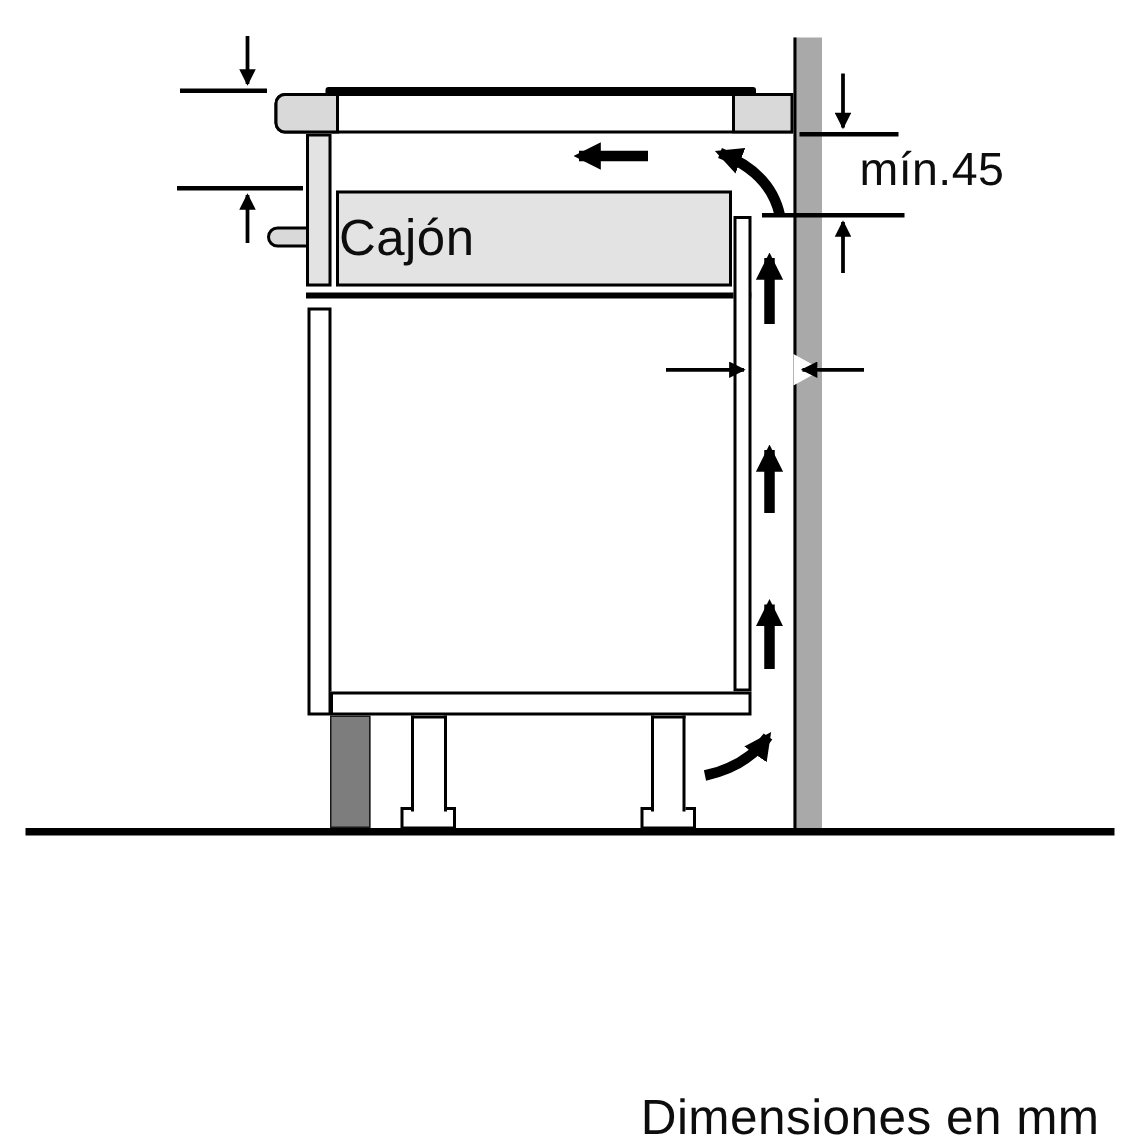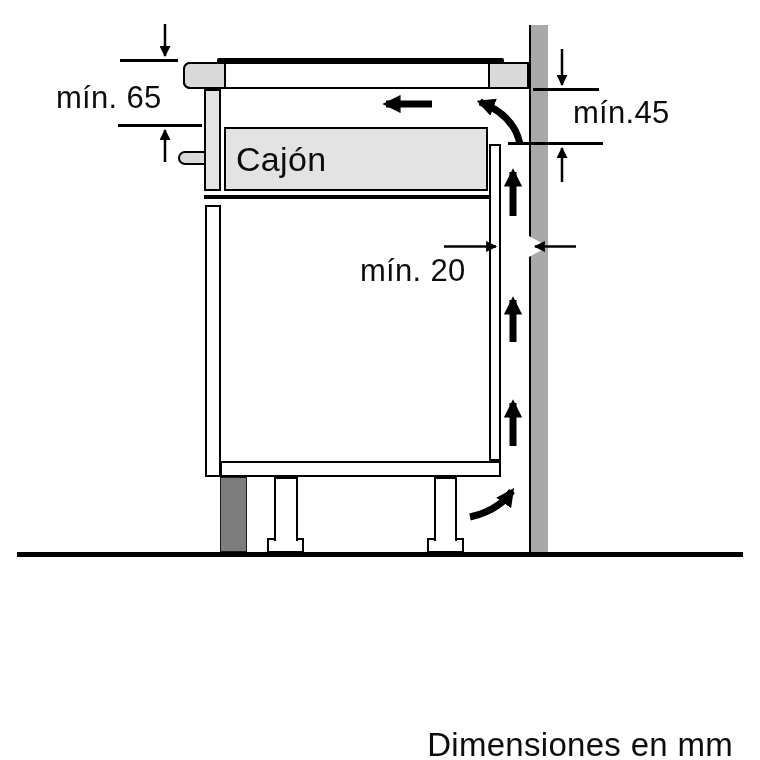--- a/index.html
+++ b/index.html
@@ -16,21 +16,21 @@
   
   .wall{left:529px;top:25px;width:19px;height:528px;background:var(--wall);border-left:2px solid var(--line);}
   .counter-white{left:183px;top:62px;width:346px;height:27px;background:var(--bg);border:2px solid var(--line);border-radius:7px 0 0 7px;}
   .counter-left{left:183px;top:62px;width:43px;height:27px;background:var(--counter);border:2px solid var(--line);border-radius:7px 0 0 7px;}
   .counter-right{left:488px;top:62px;width:41px;height:27px;background:var(--counter);border:2px solid var(--line);}
   .hob{left:217px;top:58px;width:287px;height:6px;background:var(--line);border-radius:2px;}
 
   .handle{left:178px;top:151px;width:29px;height:14px;background:var(--counter);border:2px solid var(--line);border-radius:7px 0 0 7px;}
   .front-panel{left:204px;top:89px;width:17px;height:102px;background:var(--panel);border:2px solid var(--line);}
   .drawer{left:224px;top:127px;width:264px;height:64px;background:var(--panel);border:2px solid var(--line);display:flex;align-items:center;}
-  .drawer-label{font-size:34px;line-height:1;padding-left:10px;letter-spacing:.3px;}
+  .drawer-label{font-size:34px;line-height:1;letter-spacing:.3px;}
   .shelf-line{left:204px;top:195px;width:297px;height:4px;background:var(--line);}
   .door{left:205px;top:205px;width:16px;height:272px;background:var(--bg);border:2px solid var(--line);}
   .rear-panel{left:489px;top:144px;width:12px;height:317px;background:var(--bg);border:2px solid var(--line);}
   .bottom-plate{left:220px;top:461px;width:281px;height:16px;background:var(--bg);border:2px solid var(--line);}
   .plinth{left:220px;top:477px;width:27px;height:75px;background:var(--plinth);border:1px solid #1a1a1a;}
   .leg-foot1{left:267px;top:538px;width:37px;height:15px;background:var(--bg);border:2px solid var(--line);}
   .leg-shaft1{left:274px;top:477px;width:24px;height:64px;background:var(--bg);border:2px solid var(--line);border-bottom:0;}
   .leg-foot2{left:427px;top:538px;width:37px;height:15px;background:var(--bg);border:2px solid var(--line);}
   .leg-shaft2{left:434px;top:477px;width:23px;height:64px;background:var(--bg);border:2px solid var(--line);border-bottom:0;}
 
@@ -68,23 +68,21 @@
   <div class="abs shelf-line"></div>
   <div class="abs door"></div>
   <div class="abs rear-panel"></div>
   <div class="abs bottom-plate"></div>
   <div class="abs plinth"></div>
   <div class="abs leg-foot1"></div>
   <div class="abs leg-shaft1"></div>
   <div class="abs leg-foot2"></div>
   <div class="abs leg-shaft2"></div>
 
-  <div class="dim-label lbl-65">mín. 65</div>
   <div class="dim-label lbl-45">mín.45</div>
-  <div class="dim-label lbl-20">mín. 20</div>
   <div class="note">Dimensiones en mm</div>
 
   <svg class="overlay" width="760" height="760" viewBox="0 0 760 760">
     <defs>
       <marker id="air-head" viewBox="0 0 10 10" refX="8" refY="5" markerWidth="2.6" markerHeight="2.6" orient="auto-start-reverse">
         <path class="ah-fill" d="M0,0 L10,5 L0,10 z"></path>
       </marker>
       <marker id="dim-head" viewBox="0 0 10 10" refX="9" refY="5" markerWidth="5" markerHeight="4.4" orient="auto-start-reverse">
         <path class="ah-fill" d="M0,0 L10,5 L0,10 z"></path>
       </marker>

